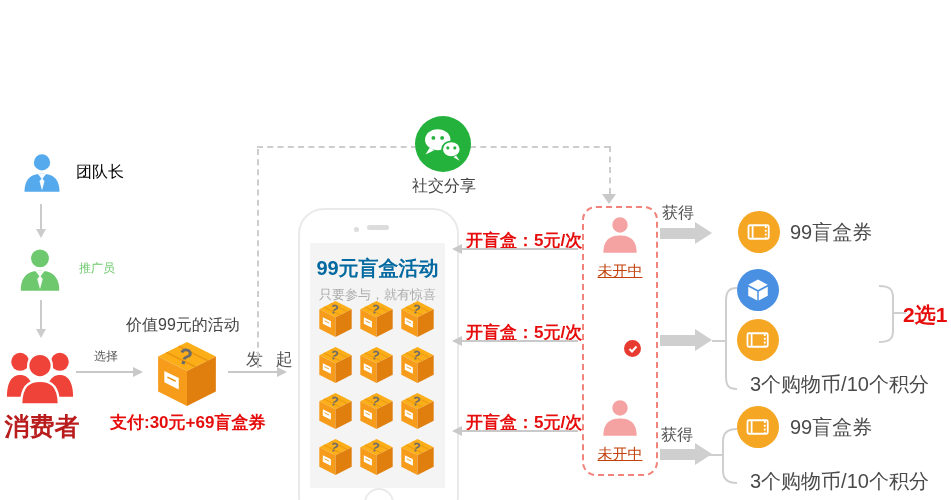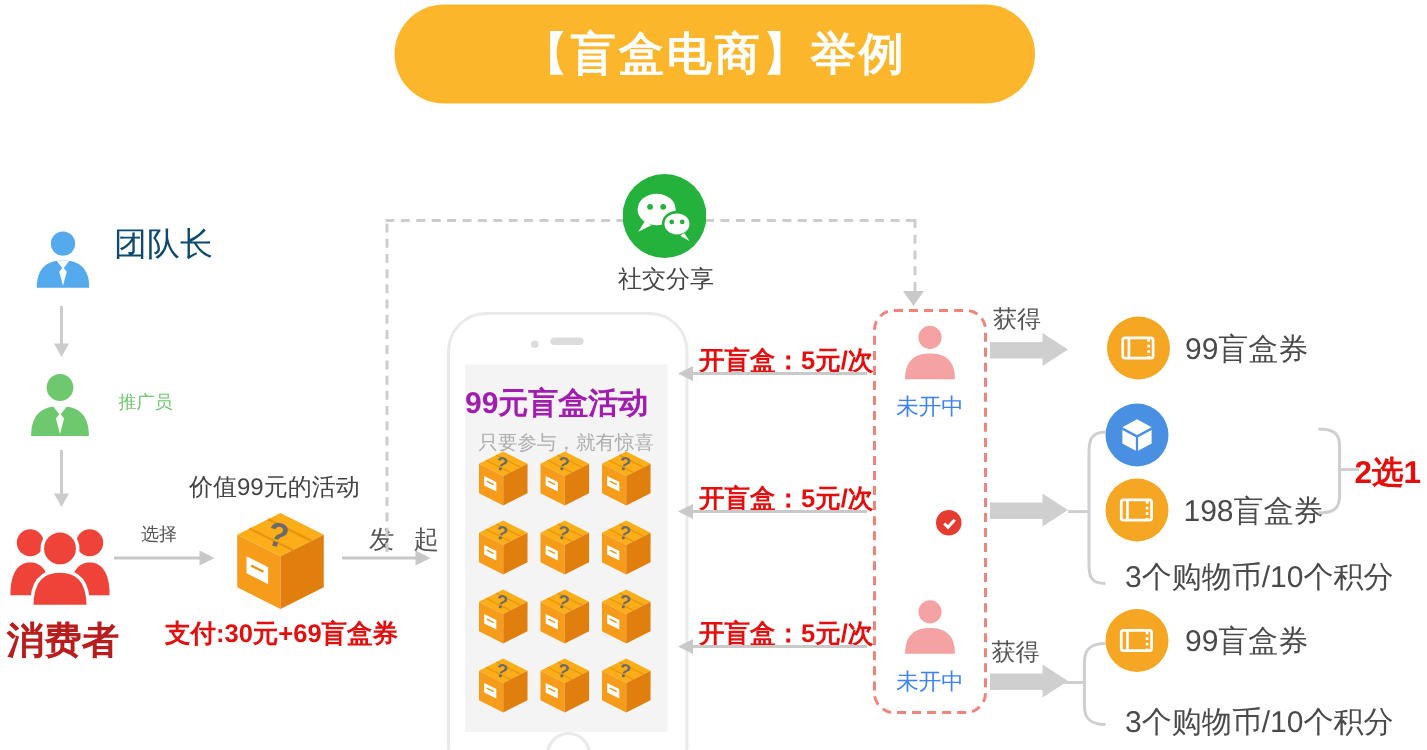--- a/index.html
+++ b/index.html
@@ -7,21 +7,21 @@
          font-family:"Liberation Sans","DejaVu Sans",sans-serif;}
   .abs{position:absolute;}
 
   
   .banner{left:263px;top:3px;width:427px;height:66px;background:#FBB62C;border-radius:34px;
           display:flex;align-items:center;justify-content:center;}
   .banner-title{font-size:30px;font-weight:bold;color:#fff;letter-spacing:2px;}
 
   
   .icon-leader{left:22px;top:146px;width:40px;height:54px;color:#55AAEE;}
-  .lbl-leader{left:76px;top:148px;font-size:22px;color:#0c4a6e;}
+  .lbl-leader{left:76px;top:162px;font-size:16px;color:#000000;}
   .icon-promoter{left:18px;top:243px;width:44px;height:54px;color:#6EC86E;}
   .lbl-promoter{left:59px;top:260px;font-size:12px;color:#6EC86E;margin-left:20px;}
   .icon-consumer{left:6px;top:344px;width:68px;height:64px;color:#EF4238;}
   .lbl-consumer{left:0px;top:410px;width:84px;text-align:center;font-size:25px;font-weight:bold;color:#b91c1c;}
 
   .va{width:2px;background:#CCC;}
   .va::after{content:'';position:absolute;left:-4px;bottom:-8px;width:0;height:0;
              border-top:9px solid #CCC;border-left:5px solid transparent;border-right:5px solid transparent;}
   .va1{left:40px;top:204px;height:26px;}
   .va2{left:40px;top:300px;height:30px;}
@@ -48,41 +48,41 @@
   .d4head{left:602px;top:194px;width:0;height:0;
           border-top:10px solid #C9C9C9;border-left:7px solid transparent;border-right:7px solid transparent;}
   .icon-wechat{left:415px;top:116px;width:56px;height:56px;}
   .lbl-share{left:412px;top:176px;width:62px;text-align:center;font-size:16px;color:#444;white-space:nowrap;}
 
   
   .phone{left:298px;top:208px;width:157px;height:310px;background:#fff;border:2px solid #EAEAEA;border-radius:26px;}
   .cam{position:absolute;left:54px;top:17px;width:5px;height:5px;border-radius:50%;background:#DCDCDC;}
   .speaker{position:absolute;left:67px;top:15px;width:22px;height:5px;border-radius:3px;background:#DCDCDC;}
   .screen{position:absolute;left:10px;top:33px;width:135px;height:245px;background:#F4F4F4;}
-  .scr-title{margin-top:12px;font-size:20px;font-weight:bold;color:#a21caf;}
+  .scr-title{margin-top:12px;text-align:center;font-size:20px;font-weight:bold;color:#0369a1;}
   .scr-sub{margin-top:4px;text-align:center;font-size:13px;color:#ADADAD;}
   .boxgrid{position:absolute;left:7px;top:56px;width:123px;display:flex;flex-wrap:wrap;column-gap:4px;row-gap:6px;}
   .gridbox{width:37px;height:40px;}
   .homebtn{position:absolute;left:64px;top:278px;width:26px;height:26px;border-radius:50%;border:2px solid #EAEAEA;background:#fff;}
 
   
   .openlbl{font-size:17px;font-weight:bold;color:#E60D0D;white-space:nowrap;}
   .o1{left:466px;top:229px;} .o2{left:466px;top:321px;} .o3{left:466px;top:411px;}
   .openarrow{height:2px;background:#C9C9C9;width:117px;left:461px;}
   .openarrow::before{content:'';position:absolute;left:-9px;top:-4px;width:0;height:0;
              border-right:10px solid #C9C9C9;border-top:5px solid transparent;border-bottom:5px solid transparent;}
   .oa1{top:248px;} .oa2{top:340px;} .oa3{top:430px;}
 
   
   .redbox{left:582px;top:206px;width:72px;height:266px;border:2px dashed #F2837B;border-radius:14px;}
   .participant{left:582px;width:76px;display:flex;flex-direction:column;align-items:center;}
   .pt1{top:211px;} .pt2{top:300px;} .pt3{top:394px;}
   .pticon{width:38px;height:48px;color:#F5A2A2;}
   .pticon-won{width:44px;height:56px;color:#E73B31;}
-  .ptlbl{margin-top:3px;font-size:15px;color:#3b82f6;white-space:nowrap;}
+  .ptlbl{margin-top:3px;font-size:15px;color:#c2410c;white-space:nowrap;text-decoration:underline;}
   .ptlbl-won{margin-top:2px;font-size:16px;font-weight:bold;color:#E73B31;}
   .badge{position:absolute;left:621px;top:337px;width:17px;height:17px;border-radius:50%;
          background:#E73B31;border:3px solid #fff;display:flex;align-items:center;justify-content:center;}
 
   
   .gain{font-size:16px;color:#555;}
   .g1{left:662px;top:203px;} .g2{left:661px;top:425px;}
   .thick{width:36px;height:11px;background:#CFCFCF;}
   .thick::after{content:'';position:absolute;right:-16px;top:-6px;width:0;height:0;
                 border-left:17px solid #CFCFCF;border-top:11.5px solid transparent;border-bottom:11.5px solid transparent;}
@@ -154,23 +154,20 @@
         </g>
       </symbol>
       <symbol id="i-package" viewBox="0 0 40 40">
         <polygon points="20,6 33,13 20,20 7,13" fill="#fff"></polygon>
         <polygon points="7,15.5 19,22 19,34 7,27.5" fill="#fff"></polygon>
         <polygon points="33,15.5 21,22 21,34 33,27.5" fill="#fff"></polygon>
       </symbol>
     </defs>
   </svg>
 
-  <div class="abs banner">
-    <span class="banner-title">【盲盒电商】举例</span>
-  </div>
 
   <svg class="abs icon-leader">
       <use href="#i-bust-tie"></use>
     </svg>
   <span class="abs lbl-leader">团队长</span>
   <div class="abs va va1"></div>
 
   <svg class="abs icon-promoter">
       <use href="#i-bust-tie"></use>
     </svg>
@@ -292,21 +289,20 @@
   <div class="abs circ circ-b c2">
     <svg width="30" height="30" viewBox="0 0 40 40">
         <use href="#i-package"></use>
       </svg>
   </div>
   <div class="abs circ circ-y c3">
     <svg width="30" height="30" viewBox="0 0 40 40">
         <use href="#i-ticket"></use>
       </svg>
   </div>
-  <span class="abs rlbl r3">198盲盒券</span>
   <span class="abs rlbl r4">3个购物币/10个积分</span>
   <svg class="abs bkr" width="34" height="64">
     <path class="bracket" d="M3,3 C13,3 17,6 17,14 L17,30 M17,30 L30,30 M17,30 L17,48 C17,56 13,59 3,59"></path>
   </svg>
   <span class="abs choice">2选1</span>
 
   <span class="abs gain g2">获得</span>
   <div class="abs thick t3"></div>
   <svg class="abs bkb" width="36" height="62">
     <path class="bracket" d="M31,3 C21,3 17,7 17,15 L17,29 M3,29 L17,29 M17,29 L17,45 C17,53 21,57 31,57"></path>

